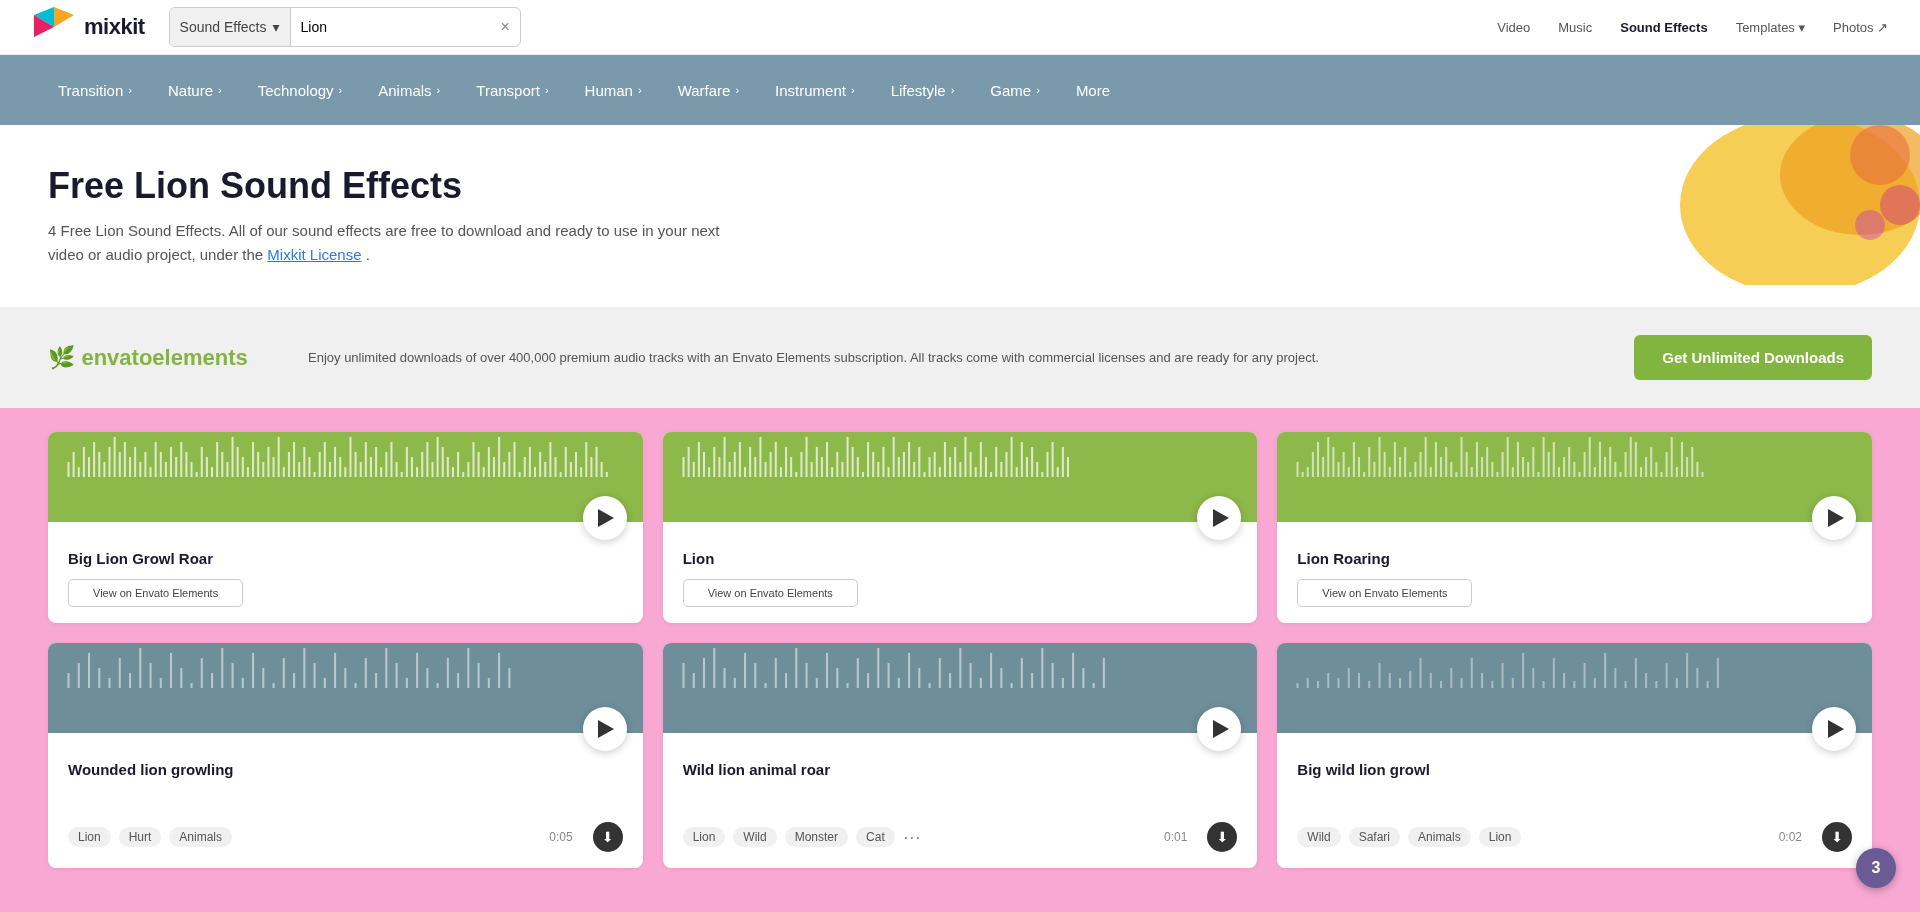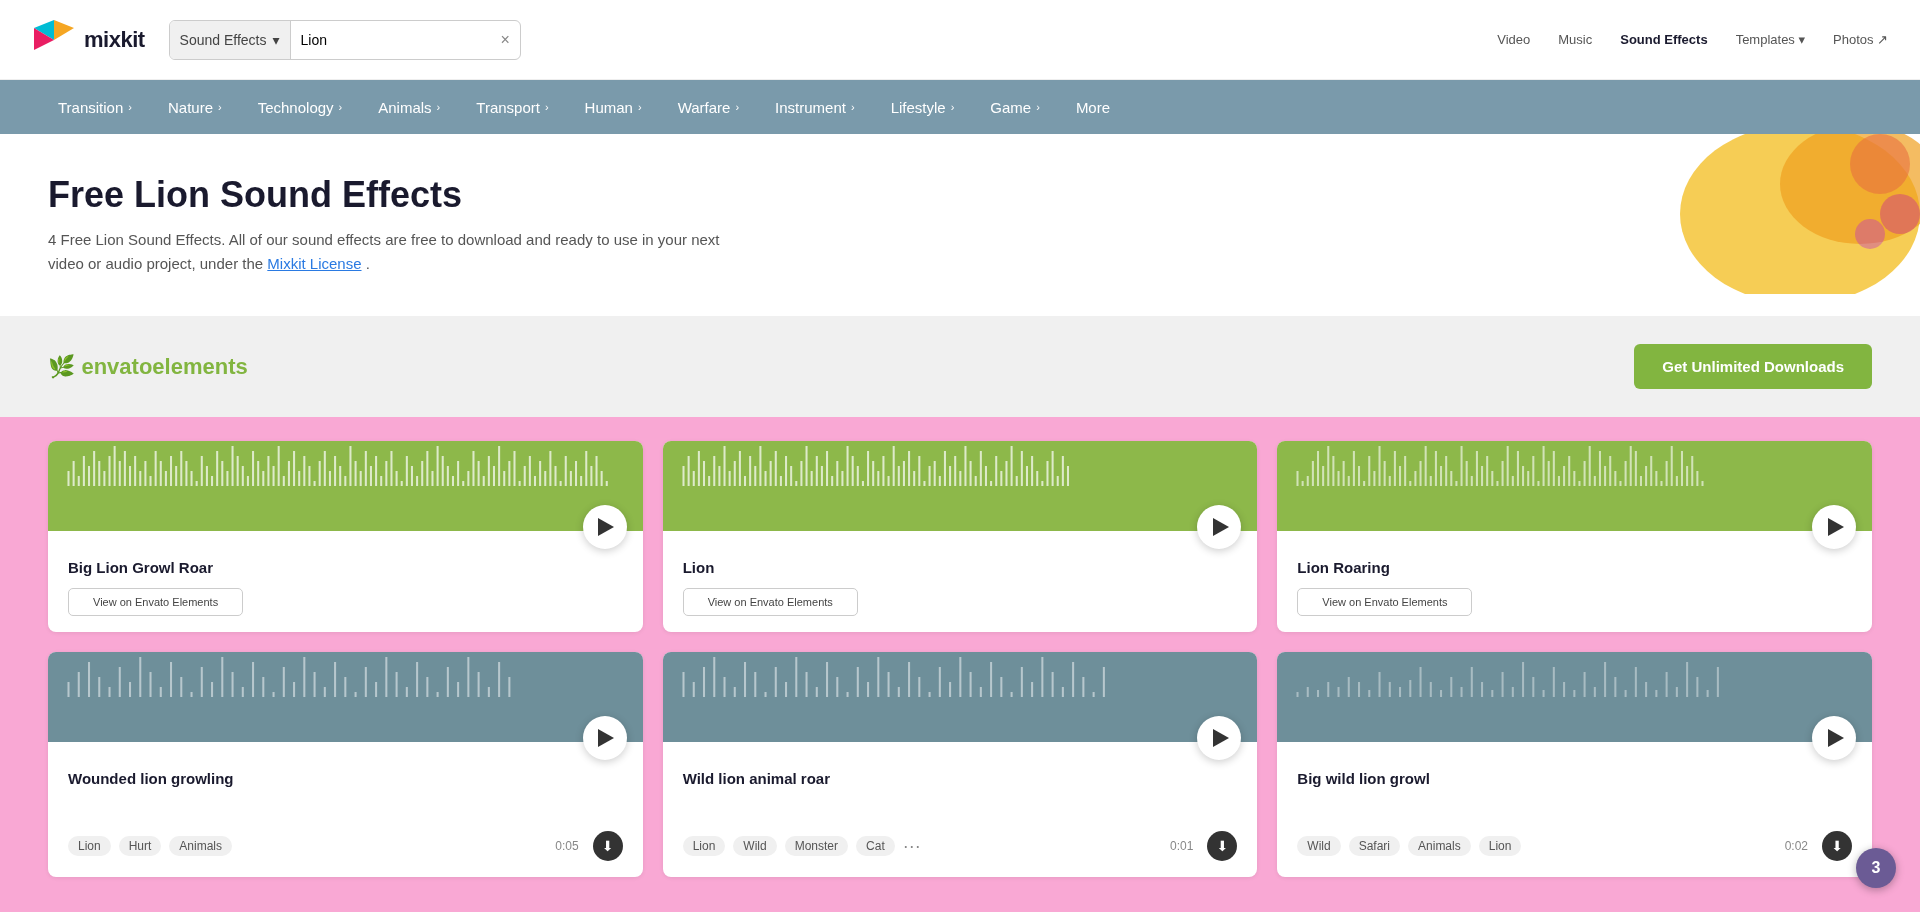--- a/index.html
+++ b/index.html
@@ -4,21 +4,21 @@
   <style>
     * { margin: 0; padding: 0; box-sizing: border-box; }
     body { font-family: -apple-system, BlinkMacSystemFont, 'Segoe UI', sans-serif; background: #f5f5f5; color: #333; }
 
     
     .header {
       background: #fff;
       display: flex;
       align-items: center;
       padding: 0 32px;
-      height: 80px;
+      height: 55px;
       border-bottom: 1px solid #eee;
       position: relative;
       z-index: 10;
     }
     .logo {
       display: flex;
       align-items: center;
       margin-right: 24px;
       text-decoration: none;
     }
@@ -91,21 +91,21 @@
       align-items: center;
       gap: 4px;
     }
 
     
     .category-bar {
       background: #7a9aab;
       display: flex;
       align-items: center;
       padding: 0 40px;
-      height: 54px;
+      height: 70px;
       gap: 0;
     }
     .cat-item {
       display: flex;
       align-items: center;
       color: #fff;
       font-size: 15px;
       cursor: pointer;
       padding: 0 18px;
       height: 100%;
@@ -272,21 +272,21 @@
       border-radius: 20px;
       padding: 3px 10px;
       font-size: 12px;
       color: #555;
       cursor: pointer;
     }
     .card-footer-right {
       margin-left: auto;
       display: flex;
       align-items: center;
-      gap: 14px;
+      gap: 20px;
       justify-content: space-between;
     }
     .duration {
       font-size: 12px;
       color: #888;
     }
     .download-btn-dark {
       width: 30px;
       height: 30px;
       background: #333;
@@ -419,20 +419,21 @@
 </section>
 
 <div class="envato-banner">
   <div class="envato-logo">
     <span class="envato-leaf">🌿</span>
     <span class="envato-name">
       <span>envato</span><span>elements</span>
     </span>
   </div>
   <div class="envato-text">
+    <p>Enjoy unlimited downloads of over 400,000 premium audio tracks with an Envato Elements subscription. All tracks come with commercial licenses and are ready for any project.</p>
   </div>
   <button class="envato-btn">Get Unlimited Downloads</button>
 </div>
 
 <div class="cards-section">
   <div class="cards-grid">
 
     <div class="sound-card">
       <div class="waveform-container waveform-green">
         <svg class="waveform-svg" viewBox="0 0 580 90" preserveAspectRatio="none">

